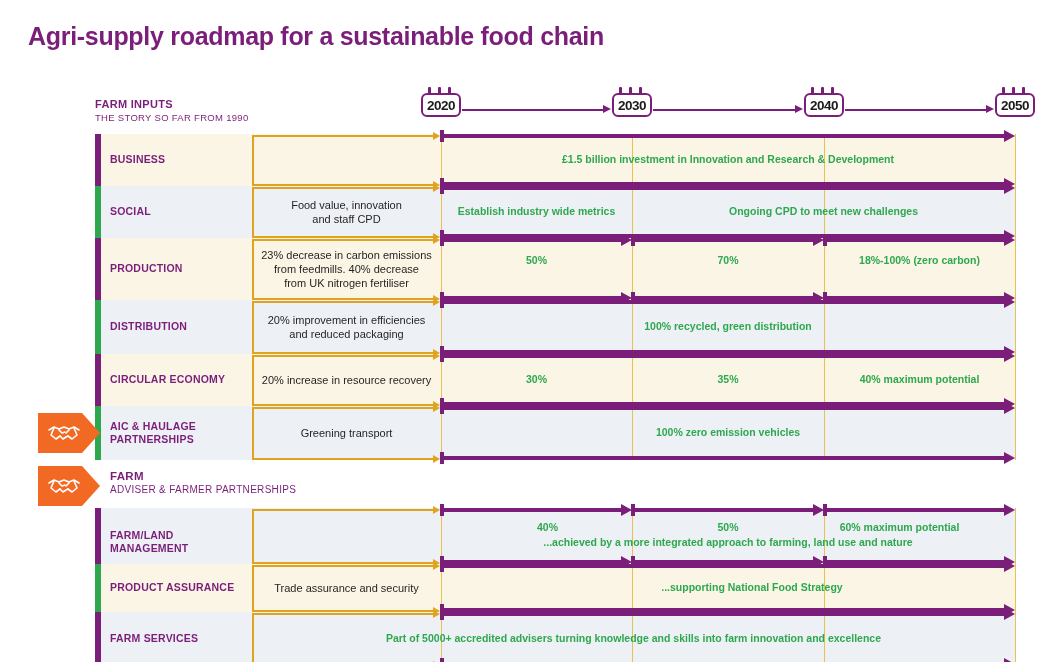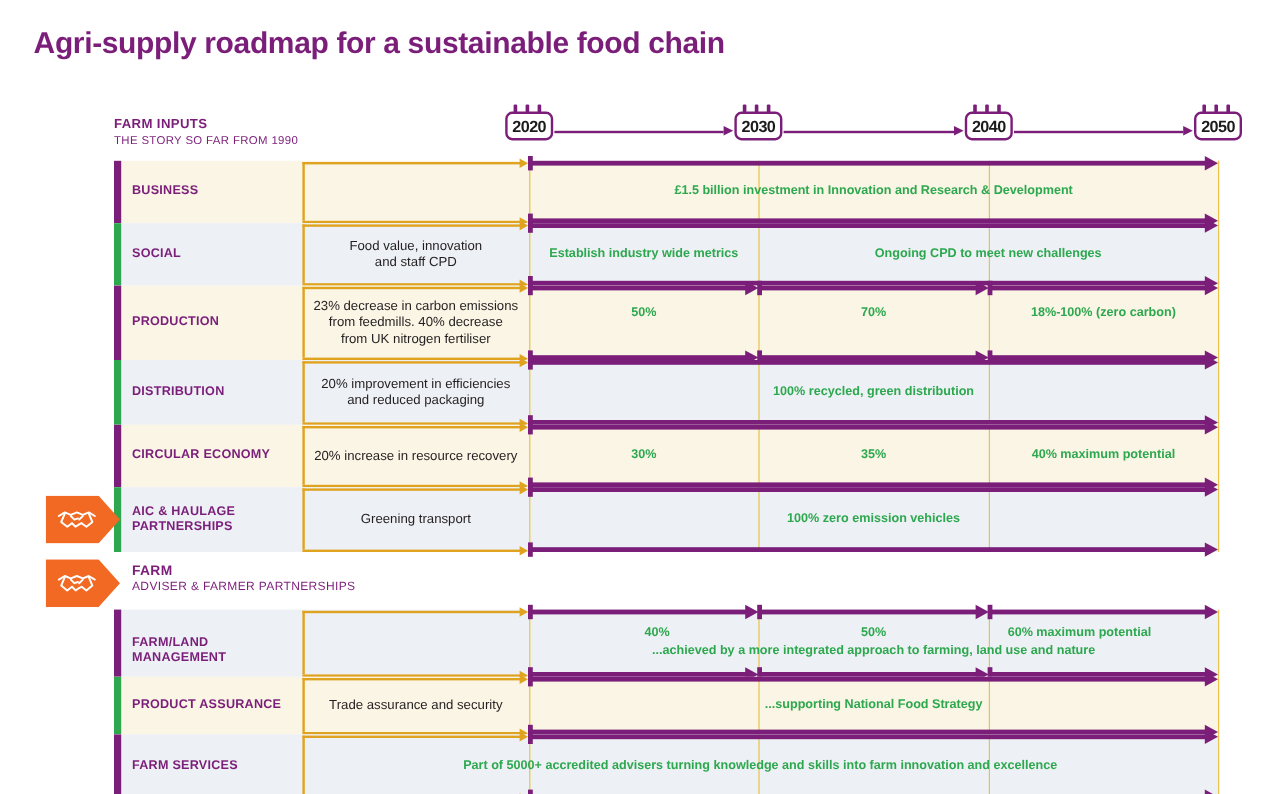--- a/index.html
+++ b/index.html
@@ -373,21 +373,21 @@
     <div class="gline" style="left:441px;top:564px;height:48px;"></div>
     <div class="gline" style="left:632px;top:564px;height:48px;"></div>
     <div class="gline" style="left:824px;top:564px;height:48px;"></div>
     <div class="gline" style="left:1015px;top:564px;height:48px;"></div>
     <div class="pcap" style="left:440px;top:560px;"></div>
     <div class="parrow" style="left:443px;top:564px;width:562px;"></div>
     <div class="phead" style="left:1004px;top:560px;"></div>
     <div class="pcap" style="left:440px;top:604px;"></div>
     <div class="parrow" style="left:443px;top:608px;width:562px;"></div>
     <div class="phead" style="left:1004px;top:604px;"></div>
-    <div class="greentext" style="left:441px;top:580px;width:574px;">...supporting National Food Strategy</div>
+    <div class="greentext" style="left:441px;top:580px;width:574px;padding-left:24px;">...supporting National Food Strategy</div>
     <div class="rowbg" style="left:95px;top:612px;width:920px;height:54px;background:#EDF1F5;"></div>
     <div class="vbar" style="left:95px;top:612px;height:54px;background:#7B1E7A;"></div>
     <div class="rowlabel" style="left:110px;top:632px;width:145px;">
       <div>FARM SERVICES</div>
     </div>
     <div class="garrow" style="left:252px;top:613px;width:182px;"></div>
     <div class="ghead" style="left:433px;top:610px;"></div>
     <div class="ghead" style="left:433px;top:661px;"></div>
     <div class="gtick" style="left:252px;top:613px;height:51px;"></div>
     <div class="gline" style="left:441px;top:612px;height:54px;"></div>

